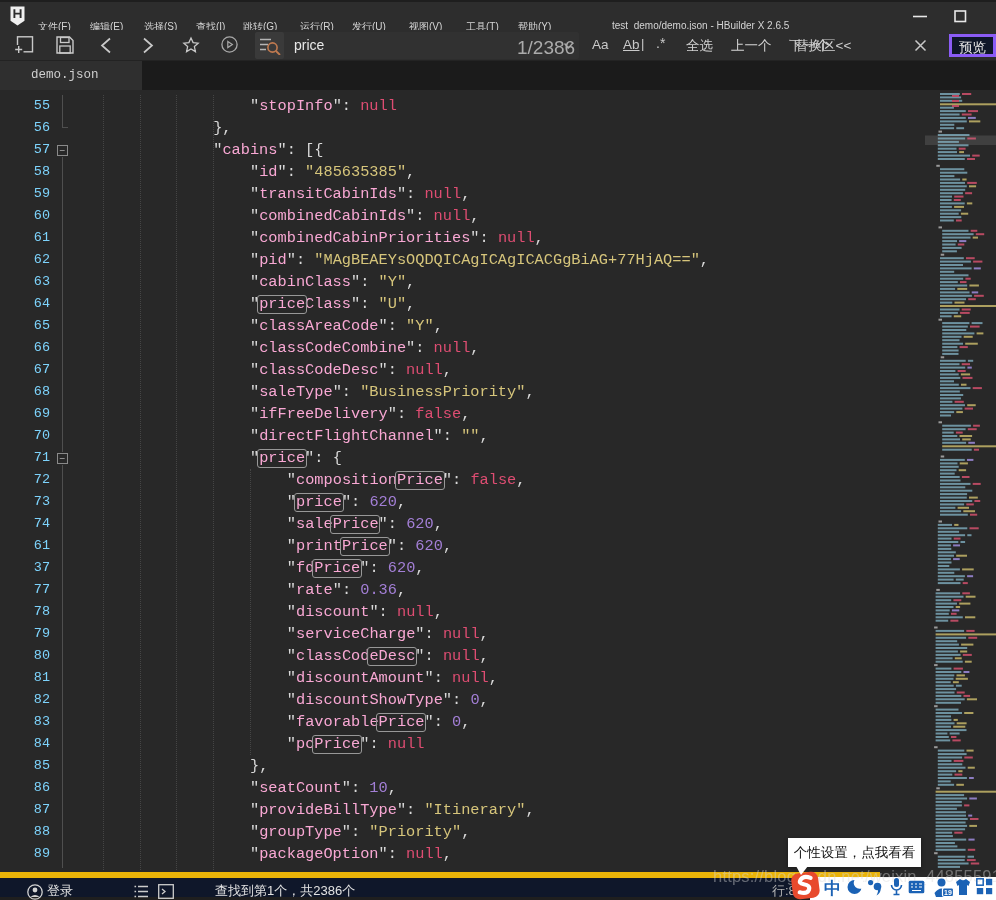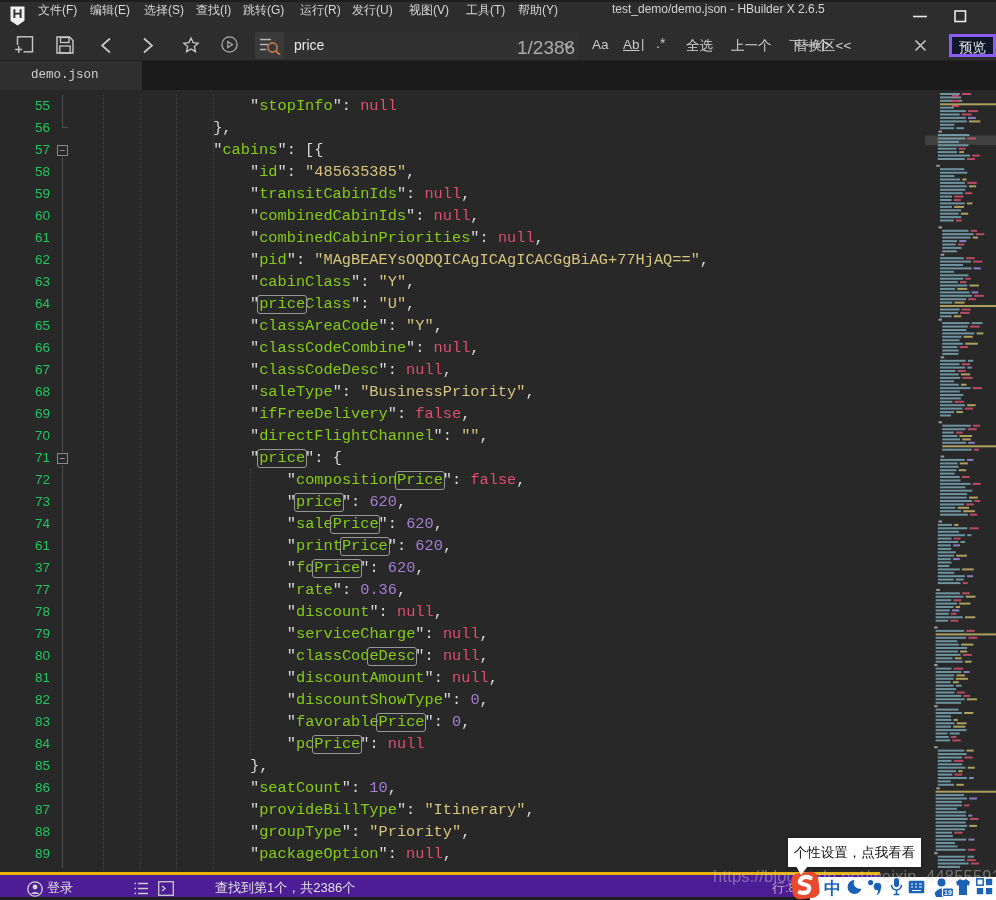--- a/index.html
+++ b/index.html
@@ -1,38 +1,38 @@
 <!DOCTYPE html>
 <html><head><meta charset="utf-8">
 <style>
 *{margin:0;padding:0;box-sizing:border-box}
 html,body{width:996px;height:900px;overflow:hidden;background:#282828;
  font-family:"Liberation Sans",sans-serif}
 .abs{position:absolute}
 #titlebar{position:absolute;left:0;top:0;width:996px;height:30px;background:#2d2d2d;border-top:2px solid #1e1e1e}
-.menu{position:absolute;top:0;font-size:12px;color:#d6d6d6}
+.menu{position:absolute;top:18px;font-size:10px;color:#d6d6d6}
 #toolbar{position:absolute;left:0;top:30px;width:996px;height:31px;background:#2d2d2d;border-bottom:1px solid #232323}
 #tabbar{position:absolute;left:0;top:61px;width:996px;height:29px;background:#1b1b1b}
 #tab1{position:absolute;left:0;top:0;width:142px;height:29px;background:#2f2f2f;
  color:#cfcfcf;font-family:"Liberation Mono",monospace;font-size:12.5px;line-height:29px;padding-left:31px}
 #editor{position:absolute;left:0;top:90px;width:996px;height:782px;background:#282828}
-.ln{position:absolute;width:50px;text-align:right;color:#22c55e;font-family:Liberation Sans, sans-serif;
+.ln{position:absolute;width:50px;text-align:right;color:#7dd3fc;font-family:Liberation Mono, monospace;
  font-size:13.5px;line-height:22px;height:22px}
 .cl{position:absolute;white-space:pre;font-family:"Liberation Mono",monospace;font-size:15.3px;
  line-height:22px;height:22px;letter-spacing:0px}
-.p{color:#dadada}.k{color:#84cc16}.s{color:#d6c57b}.n{color:#a37fd6}.w{color:#de4d72}
+.p{color:#dadada}.k{color:#f9a8d4}.s{color:#d6c57b}.n{color:#a37fd6}.w{color:#de4d72}
 .cl span.p,.cl span.k,.cl span.s,.cl span.n,.cl span.w{}
 .ig{position:absolute;width:0;border-left:1px dotted #454545}
 .mbox{position:absolute;height:19px;border:1px solid #989898;border-radius:3px}
 .foldline{position:absolute;left:62px;width:0;border-left:1px solid #4f4f4f}
 .fbox{position:absolute;left:57px;width:11px;height:11px;border:1px solid #8a8a8a;background:#282828;
  color:#b0b0b0;font-size:10px;line-height:9px;text-align:center}
 .mini{position:absolute;left:925px;top:0}
-#statusbar{position:absolute;left:0;top:872px;width:880px;height:28px;background:#4c1d95;
- border-top:3px solid #eab308;border-bottom:3px solid #1f1f1f}
+#statusbar{position:absolute;left:0;top:872px;width:880px;height:28px;background:#0f172a;
+ border-top:6px solid #eab308;border-bottom:3px solid #1f1f1f}
 .sbtxt{position:absolute;top:4px;font-size:13px;color:#e2e2e2}
 .ticon{position:absolute}
 </style></head>
 <body>
 <div id="titlebar">
  <svg class="ticon" style="left:10px;top:4px" width="15" height="20" viewBox="0 0 15 20">
   <path d="M0.5 0.5 H14.5 V14.8 L7.5 19.5 L0.5 14.8 Z" fill="#f0f0f0"></path>
   <path d="M4.4 3.2 v8.8 M10.6 3.2 v8.8 M4.4 7.6 h6.2" stroke="#2d2d2d" stroke-width="1.9" fill="none"></path>
  </svg>
  <span class="menu" style="left:38px">文件(F)</span>

